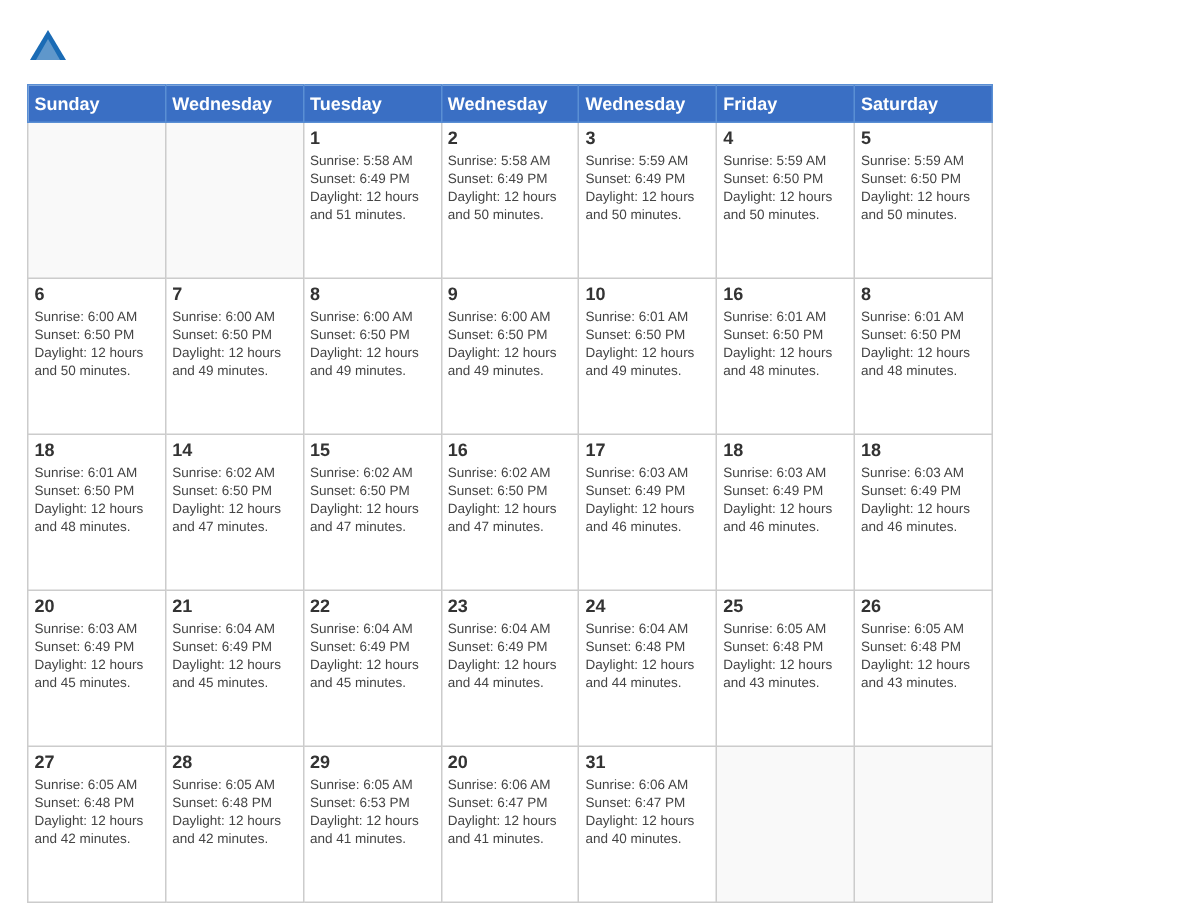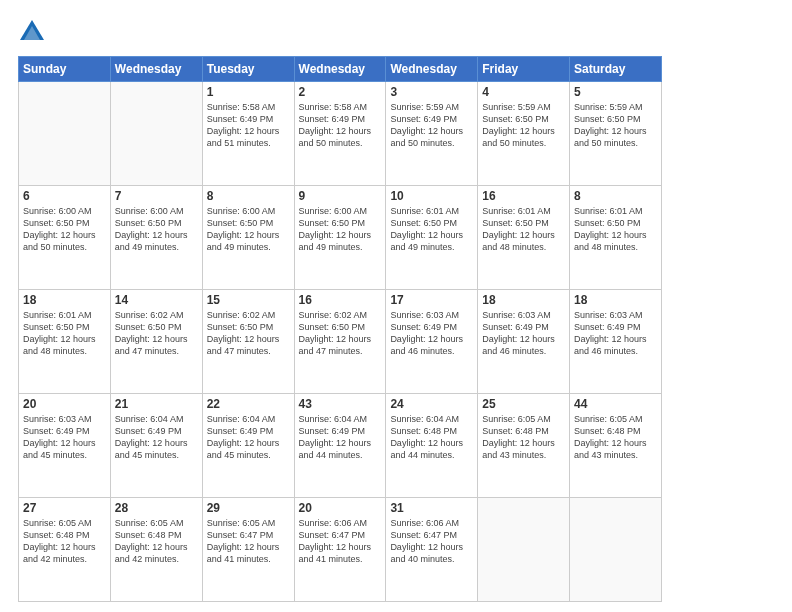--- a/index.html
+++ b/index.html
@@ -271,39 +271,39 @@
 Sunset: 6:49 PM
 Daylight: 12 hours and 45 minutes.</div>
           </td>
           <td>
             <span class="day-num">22</span>
             <div class="day-info">Sunrise: 6:04 AM
 Sunset: 6:49 PM
 Daylight: 12 hours and 45 minutes.</div>
           </td>
           <td>
-            <span class="day-num">43</span>
+            <span class="day-num">23</span>
             <div class="day-info">Sunrise: 6:04 AM
 Sunset: 6:49 PM
 Daylight: 12 hours and 44 minutes.</div>
           </td>
           <td>
             <span class="day-num">24</span>
             <div class="day-info">Sunrise: 6:04 AM
 Sunset: 6:48 PM
 Daylight: 12 hours and 44 minutes.</div>
           </td>
           <td>
             <span class="day-num">25</span>
             <div class="day-info">Sunrise: 6:05 AM
 Sunset: 6:48 PM
 Daylight: 12 hours and 43 minutes.</div>
           </td>
           <td>
-            <span class="day-num">44</span>
+            <span class="day-num">26</span>
             <div class="day-info">Sunrise: 6:05 AM
 Sunset: 6:48 PM
 Daylight: 12 hours and 43 minutes.</div>
           </td>
         </tr>
         <tr>
           <td>
             <span class="day-num">27</span>
             <div class="day-info">Sunrise: 6:05 AM
 Sunset: 6:48 PM
@@ -311,21 +311,21 @@
           </td>
           <td>
             <span class="day-num">28</span>
             <div class="day-info">Sunrise: 6:05 AM
 Sunset: 6:48 PM
 Daylight: 12 hours and 42 minutes.</div>
           </td>
           <td>
             <span class="day-num">29</span>
             <div class="day-info">Sunrise: 6:05 AM
-Sunset: 6:47 PM
+Sunset: 6:53 PM
 Daylight: 12 hours and 41 minutes.</div>
           </td>
           <td>
             <span class="day-num">20</span>
             <div class="day-info">Sunrise: 6:06 AM
 Sunset: 6:47 PM
 Daylight: 12 hours and 41 minutes.</div>
           </td>
           <td>
             <span class="day-num">31</span>

